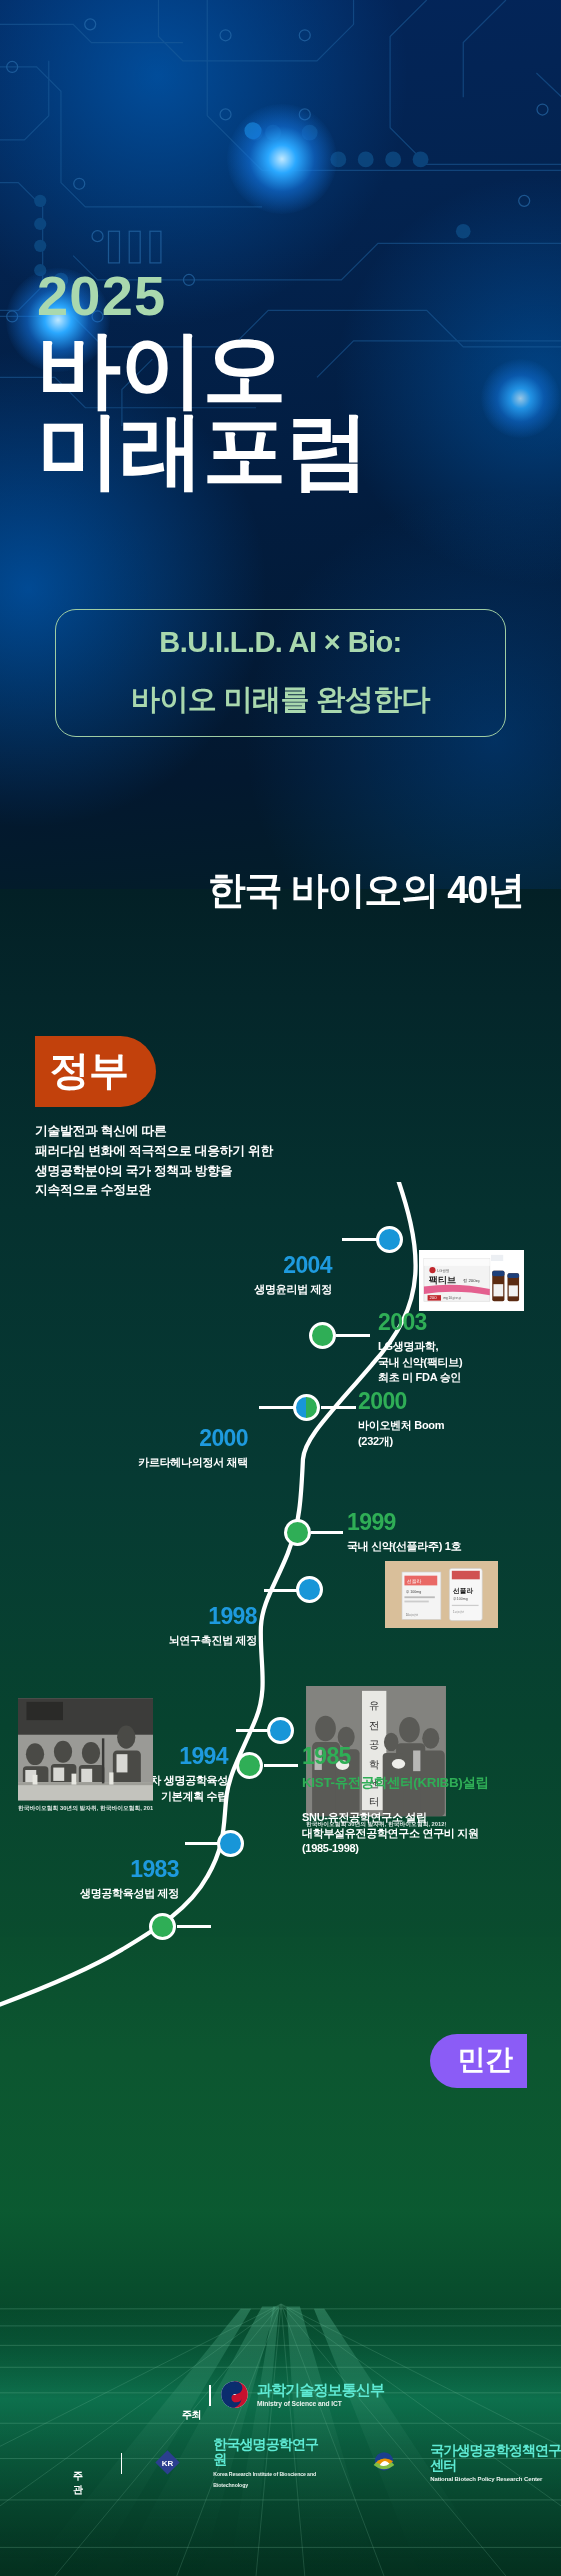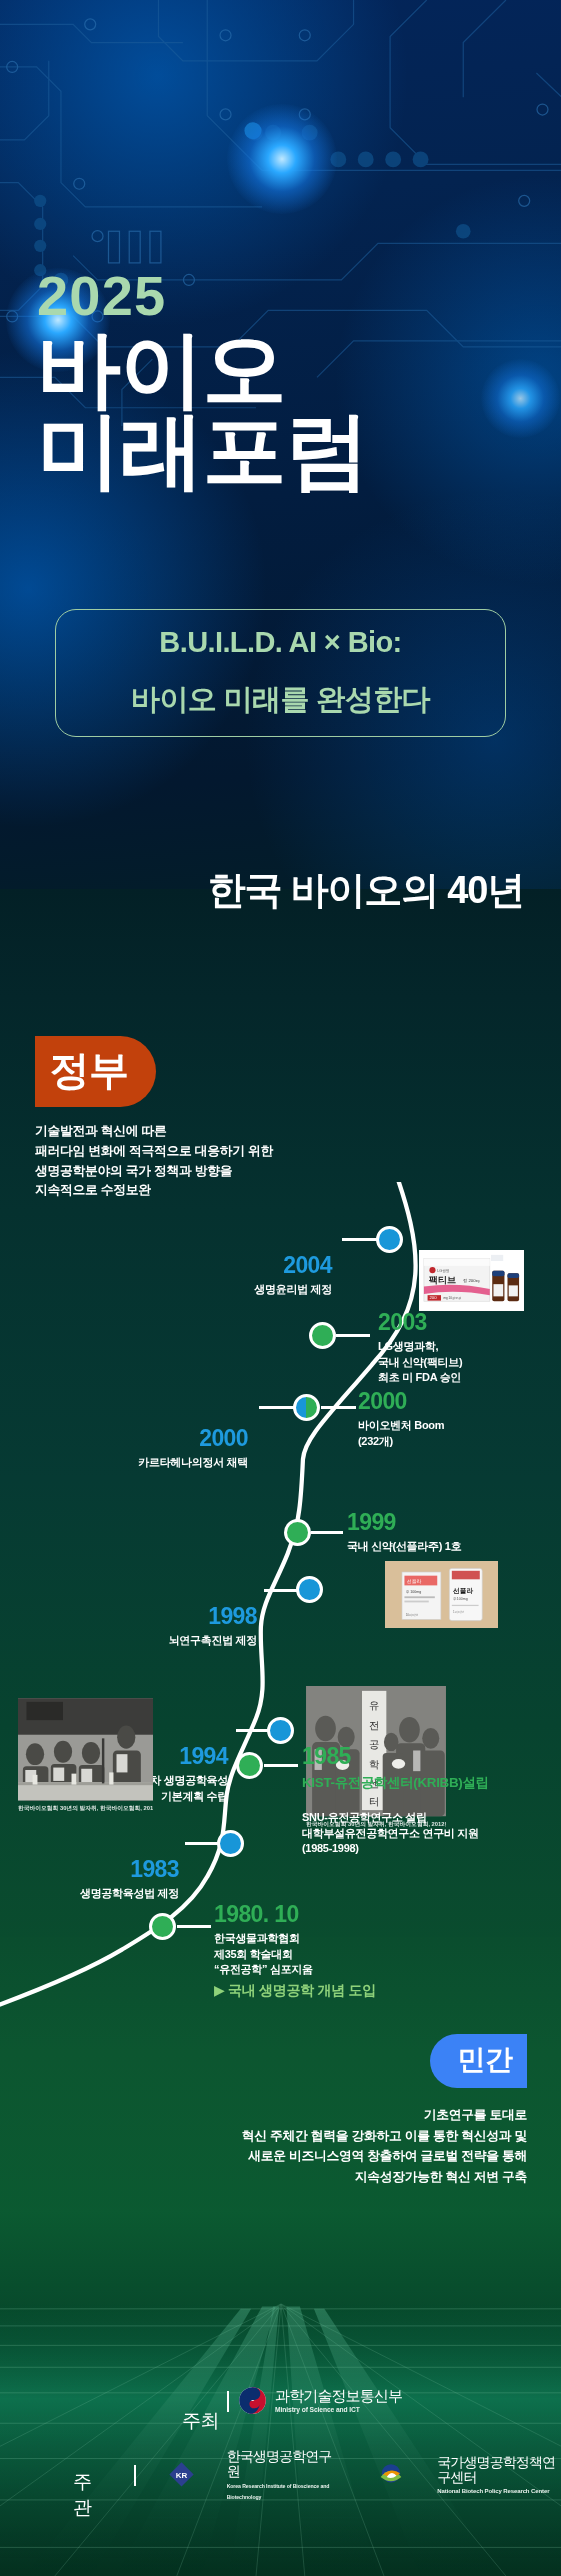--- a/index.html
+++ b/index.html
@@ -71,21 +71,21 @@
   }
 
   
   .badge-gov{
     position:absolute; left:35px; top:1036px;
     background:#c2410c; color:#fff; font-size:40px; font-weight:800;
     padding:7.3px 28px 8.5px 14.6px; border-radius:0 37px 37px 0; letter-spacing:-0.6px;
   }
   .badge-priv{
     position:absolute; right:35px; top:2034px;
-    background:#3b82f6; color:#fff; font-size:28px; font-weight:800;
+    background:#8b5cf6; color:#fff; font-size:28px; font-weight:800;
     padding:7.3px 14.6px 8.5px 28px; border-radius:37px 0 0 37px; letter-spacing:-0.6px;
   }
 
   .gov-desc{
     position:absolute; left:35px; top:1121px; width:317px;
     color:#ffffff; font-size:12.8px; line-height:1.55; font-weight:600; letter-spacing:-0.3px;
   }
   .priv-desc{
     position:absolute; right:35px; top:2105px; width:439px;
     color:#ffffff; font-size:12.8px; line-height:1.62; font-weight:600;
@@ -112,23 +112,23 @@
   .ev .hl{ color:#8fd27a; font-weight:800; }
 
   
   .photo{ position:absolute; background:#c9c6bd; overflow:hidden; }
   .photo svg{ display:block; }
 
   
   .host-row{
     position:absolute; display:flex; align-items:center; gap:8.5px;
   }
-  .host-label{ color:#fff; font-size:19px; font-weight:400; letter-spacing:-0.6px;margin-top:40px; }
+  .host-label{ color:#fff; font-size:10px; font-weight:700; letter-spacing:-0.6px;margin-top:40px; }
   .divider{ width:1.8px; height:21px; background:#ffffff; }
-  .org-name{ color:#ffffff; font-size:15px; font-weight:400; letter-spacing:-0.9px; line-height:1.05;}
+  .org-name{ color:#5eead4; font-size:15px; font-weight:700; letter-spacing:-0.9px; line-height:1.05;}
   .org-sub{ color:#eaf3ee; font-size:6.7px; font-weight:600; letter-spacing:-0.1px; }
 </style>
 </head>
 <body>
 
 <div class="poster">
 
   <div class="bg-hero"></div>
 
   <svg class="circuit" viewBox="0 0 922 700" preserveAspectRatio="none">
@@ -442,33 +442,22 @@
 
   <div class="stem" style="left:185px;top:1842px;width:34px;"></div>
   <div class="node" style="left:217px;top:1830px;"></div>
   <div class="ev left" style="right:383px;top:1821px;">
     <div class="yr blue">1983</div>
     <div class="d" style="white-space:pre-line">생명공학육성법 제정</div>
   </div>
 
   <div class="stem" style="left:177px;top:1925px;width:34px;"></div>
   <div class="node green" style="left:149px;top:1913px;"></div>
-  <div class="ev right" style="left:214px;top:1903px;">
-    <div class="yr green">1980. 10</div>
-    <div class="d" style="white-space:pre-line">한국생물과학협회
-제35회 학술대회
-“유전공학” 심포지움</div>
-    <div class="d hl" style="font-size:14px;margin-top:3.7px;">▶ 국내 생명공학 개념 도입</div>
-  </div>
 
   <div class="badge-priv">민간</div>
-  <div class="priv-desc" style="white-space:pre-line">기초연구를 토대로
-혁신 주체간 협력을 강화하고 이를 통한 혁신성과 및
-새로운 비즈니스영역 창출하여 글로벌 전략을 통해
-지속성장가능한 혁신 저변 구축</div>
 
   <div class="host-row" style="left:182px;top:2368px;">
     <span class="host-label">주최</span>
     <span class="divider"></span>
     <span style="display:inline-block;">
       <svg width="29" height="29" viewBox="0 0 48 48">
         <circle cx="24" cy="24" r="22" fill="#ffffff"></circle>
         <path d="M24 2a22 22 0 0 1 0 44c-9 0-13-6-13-11s4-10 10-10 8-3 8-7-3-7-8-7c-5 0-8 3-9 6A22 22 0 0 1 24 2z" fill="#c8102e"></path>
         <path d="M24 46a22 22 0 0 1 0-44c9 0 13 6 13 11s-4 10-10 10-8 3-8 7 3 7 8 7c5 0 8-3 9-6A22 22 0 0 1 24 46z" fill="#0b2d6e"></path>
       </svg>

